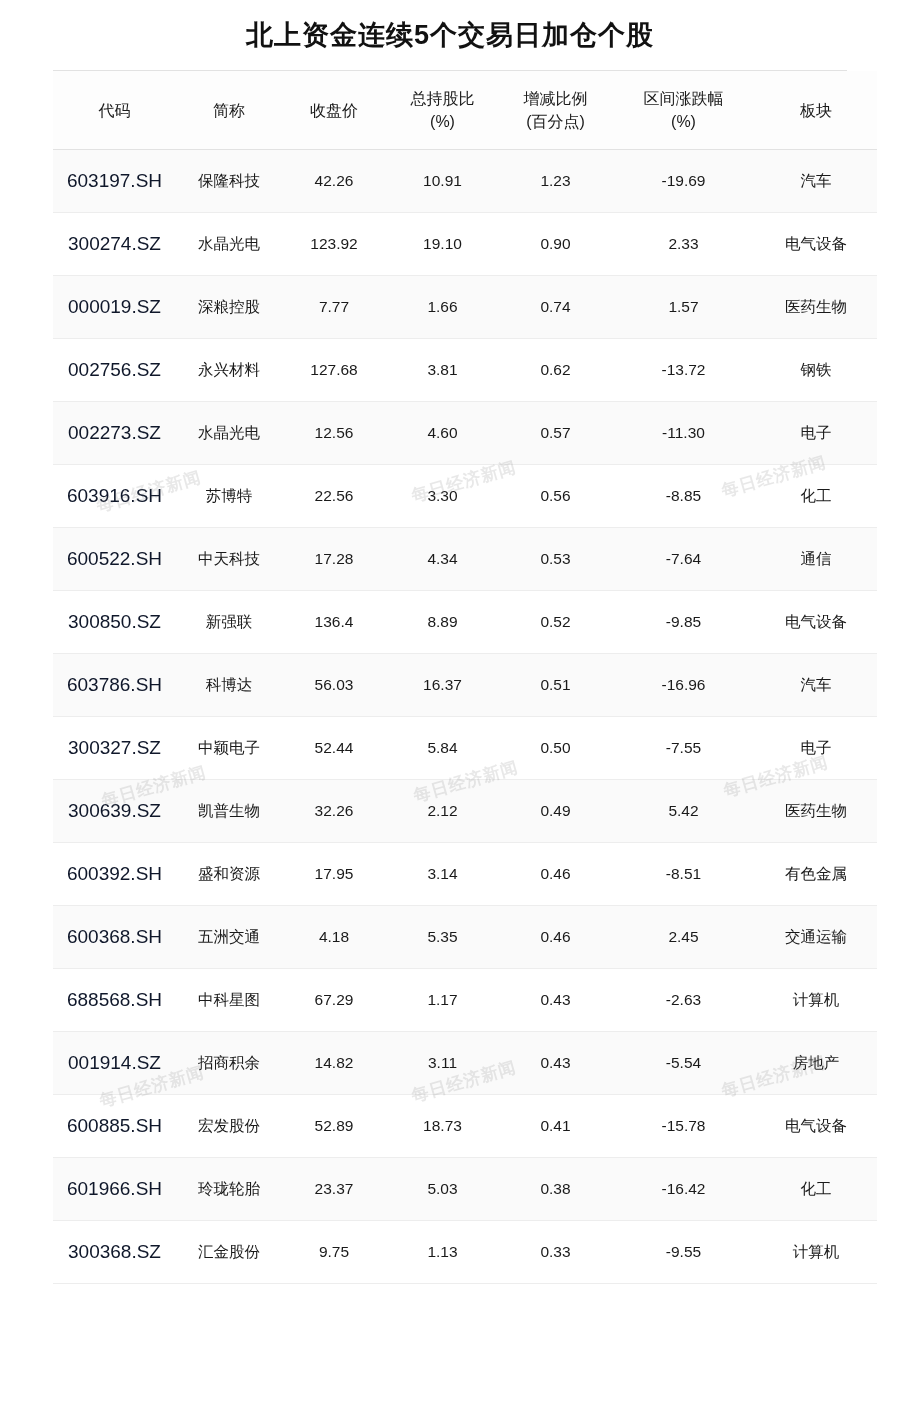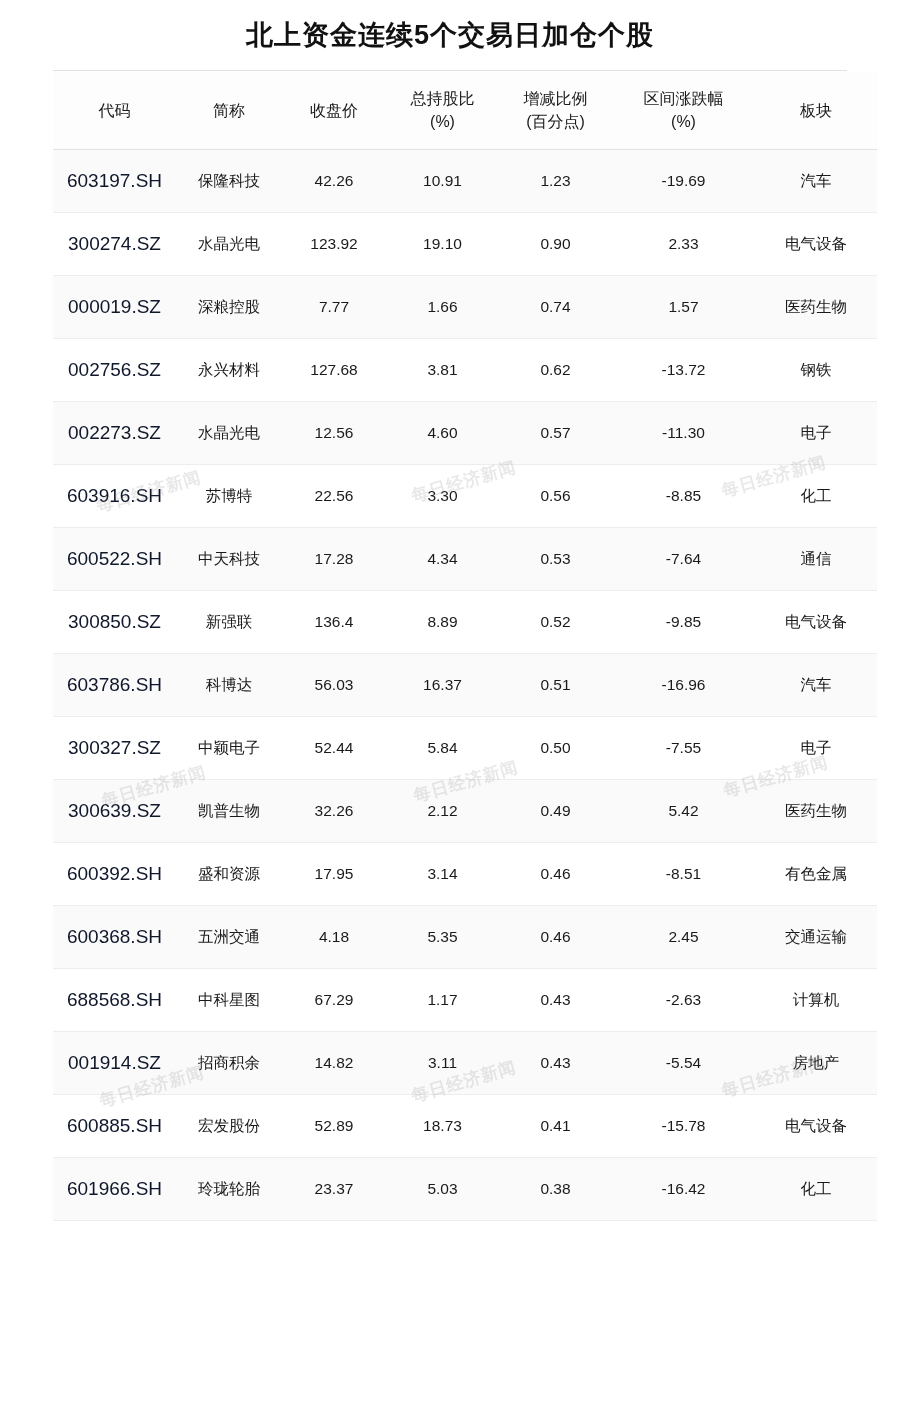--- a/index.html
+++ b/index.html
@@ -293,20 +293,29 @@
         <td>电气设备</td>
       </tr>
       <tr>
         <td class="code">601966.SH</td>
         <td>玲珑轮胎</td>
         <td>23.37</td>
         <td>5.03</td>
         <td>0.38</td>
         <td>-16.42</td>
         <td>化工</td>
+      </tr>
+      <tr>
+        <td class="code">300368.SZ</td>
+        <td>汇金股份</td>
+        <td>9.75</td>
+        <td>1.13</td>
+        <td>0.33</td>
+        <td>-9.55</td>
+        <td>计算机</td>
       </tr>
     </tbody>
   </table>
 
   <div class="wm-layer">
     <div class="wm" style="left:95px;  top:480px;">每日经济新闻</div>
     <div class="wm" style="left:410px; top:470px;">每日经济新闻</div>
     <div class="wm" style="left:720px; top:465px;">每日经济新闻</div>
     <div class="wm" style="left:100px; top:775px;">每日经济新闻</div>
     <div class="wm" style="left:412px; top:770px;">每日经济新闻</div>

